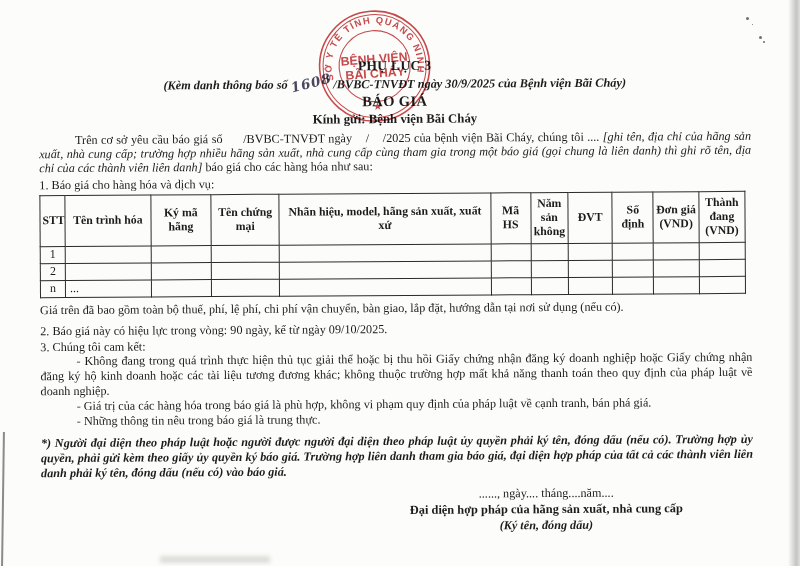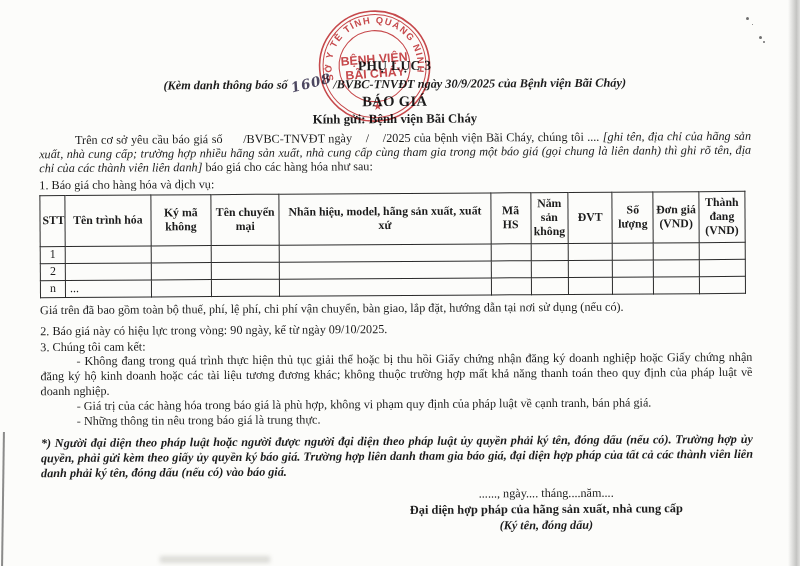--- a/index.html
+++ b/index.html
@@ -146,27 +146,27 @@
           <col style="width: 37px;">
           <col style="width: 44px;">
           <col style="width: 41px;">
           <col style="width: 45px;">
           <col style="width: 46px;">
         </colgroup>
         <thead>
           <tr>
             <th>STT</th>
             <th>Tên trình hóa</th>
-            <th>Ký mã không</th>
-            <th>Tên chuyển mại</th>
+            <th>Ký mã hãng</th>
+            <th>Tên chứng mại</th>
             <th>Nhãn hiệu, model, hãng sản xuất, xuất xứ</th>
             <th>Mã HS</th>
             <th>Năm sản không</th>
             <th>ĐVT</th>
-            <th>Số lượng</th>
+            <th>Số định</th>
             <th>Đơn giá (VND)</th>
             <th>Thành đang (VND)</th>
           </tr>
         </thead>
         <tbody>
           <tr>
             <td>1</td>
             <td></td>
             <td></td>
             <td></td>

